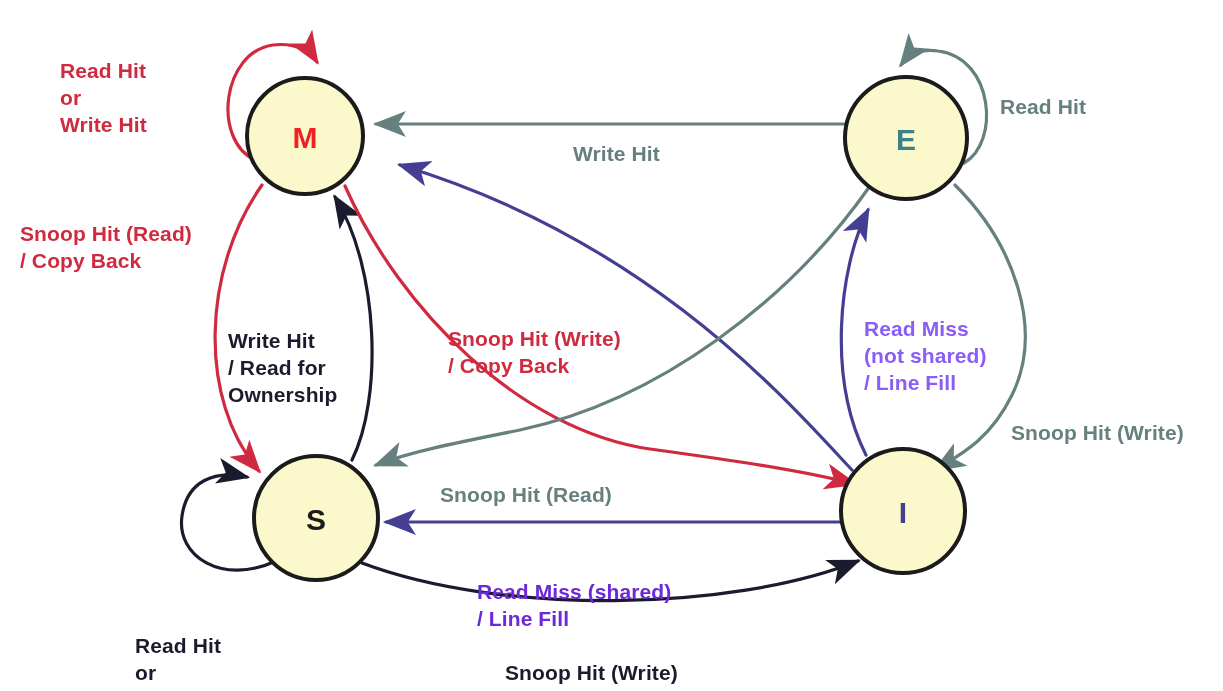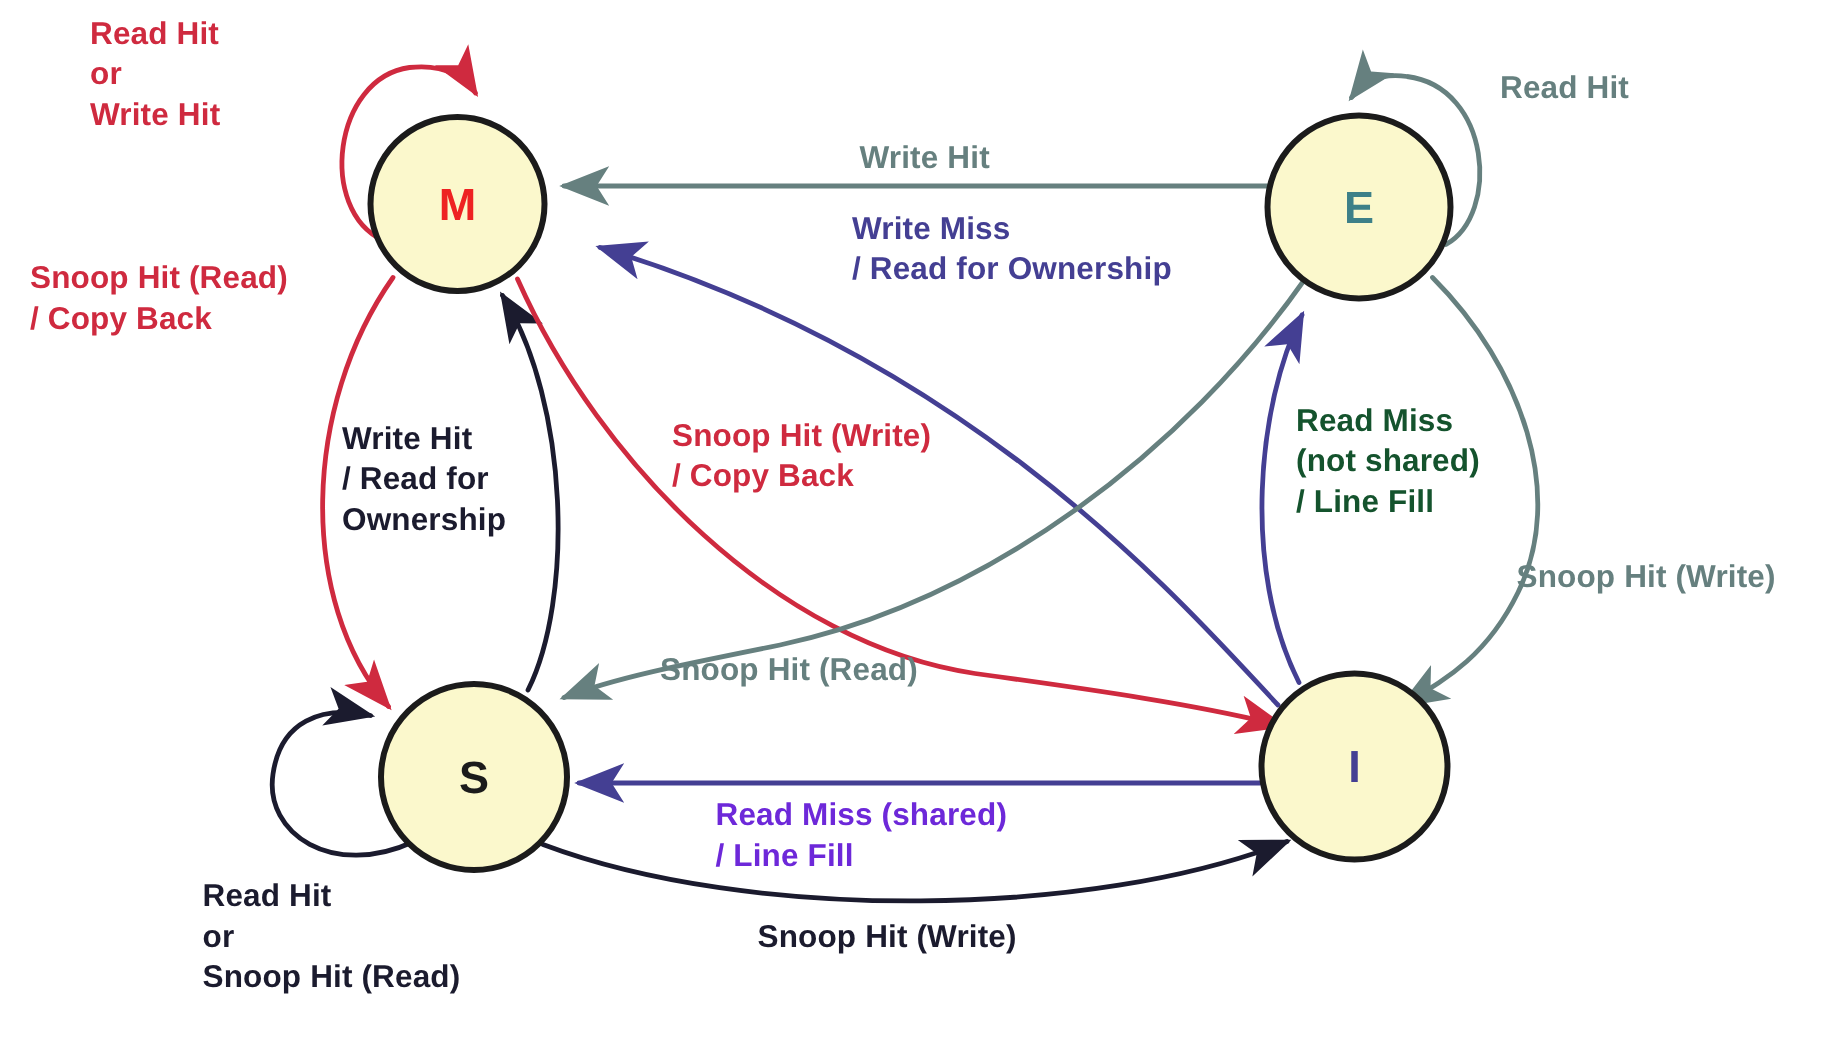--- a/index.html
+++ b/index.html
@@ -43,20 +43,21 @@
     stroke-linecap: round;
   }
   .lbl {
     position: absolute;
     font-family: "Liberation Sans", sans-serif;
     font-size: 21px;
     font-weight: bold;
     line-height: 1.28;
     white-space: pre;
     letter-spacing: 0.1px;
+    margin-top: 48px;
   }
 </style>
 </head>
 <body>
 
 <div id="diagram-root">
 
   <svg class="canvas" viewBox="0 0 1223 691">
     <defs>
       <marker id="ah-red" markerWidth="11" markerHeight="9" refX="9.4" refY="4.5" orient="auto" markerUnits="strokeWidth">
@@ -125,34 +126,32 @@
 Write Hit</div>
 
   <div class="lbl" id="lbl-e-self" style="left:1000px; top:46px; color:#66807f;">Read Hit</div>
 
   <div class="lbl" id="lbl-s-self" style="left:135px; top:585px; color:#1b1b2e;">Read Hit
 or
 Snoop Hit (Read)</div>
 
   <div class="lbl" id="lbl-write-hit" style="left:573px; top:93px; color:#66807f;">Write Hit</div>
 
-  <div class="lbl" id="lbl-write-miss-rfo" style="left:568px; top:140px; color:#443f93;">Write Miss
-/ Read for Ownership</div>
 
   <div class="lbl" id="lbl-snoop-read-copyback" style="left:20px; top:173px; color:#cf2a3f;">Snoop Hit (Read)
 / Copy Back</div>
 
   <div class="lbl" id="lbl-write-hit-rfo" style="left:228px; top:280px; color:#1b1b2e;">Write Hit
 / Read for
 Ownership</div>
 
   <div class="lbl" id="lbl-snoop-write-copyback" style="left:448px; top:278px; color:#cf2a3f;">Snoop Hit (Write)
 / Copy Back</div>
 
-  <div class="lbl" id="lbl-read-miss-not-shared" style="left:864px; top:268px; color:#14532d;">Read Miss
+  <div class="lbl" id="lbl-read-miss-not-shared" style="left:864px; top:268px; color:#8b5cf6;">Read Miss
 (not shared)
 / Line Fill</div>
 
   <div class="lbl" id="lbl-snoop-hit-write-right" style="left:1011px; top:372px; color:#66807f;">Snoop Hit (Write)</div>
 
   <div class="lbl" id="lbl-snoop-hit-read" style="left:440px; top:434px; color:#66807f;">Snoop Hit (Read)</div>
 
   <div class="lbl" id="lbl-read-miss-shared" style="left:477px; top:531px; color:#6d28d9;">Read Miss (shared)
 / Line Fill</div>
 

